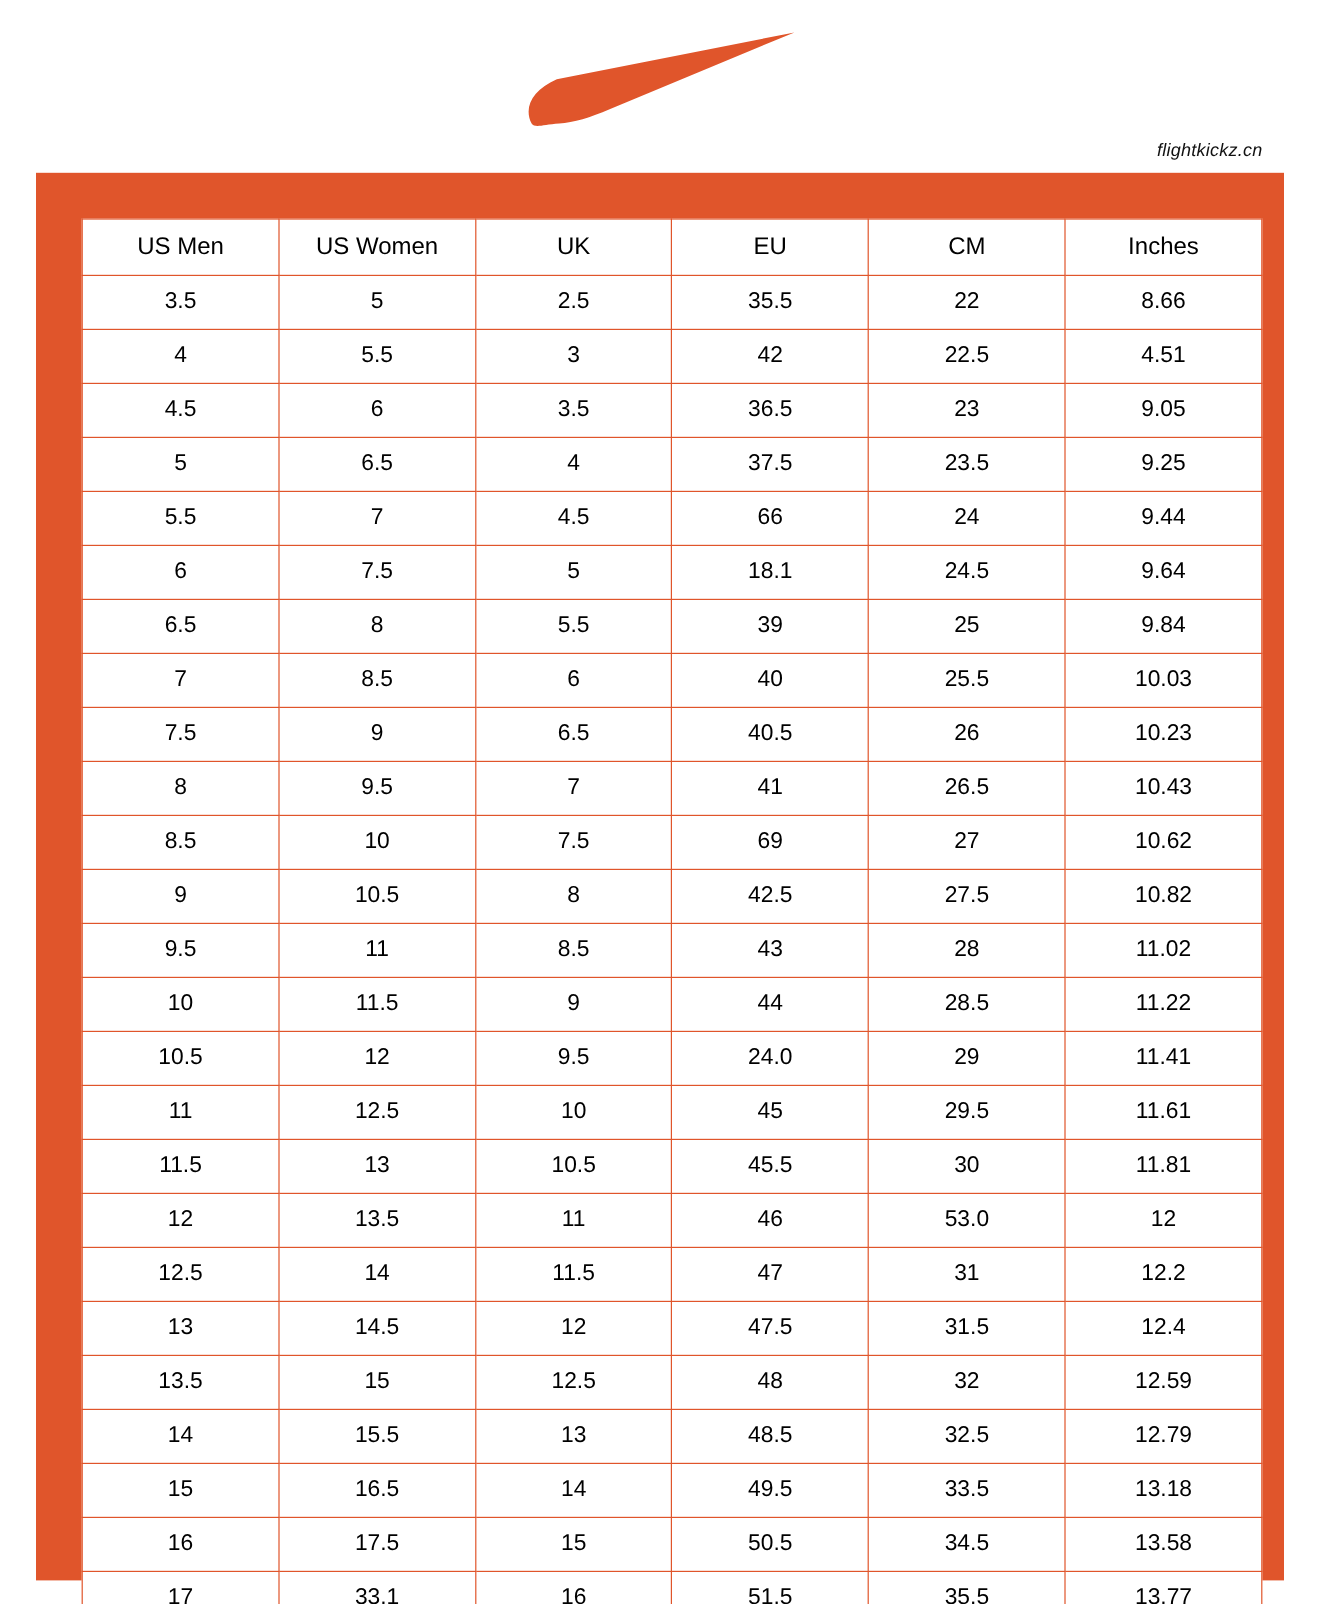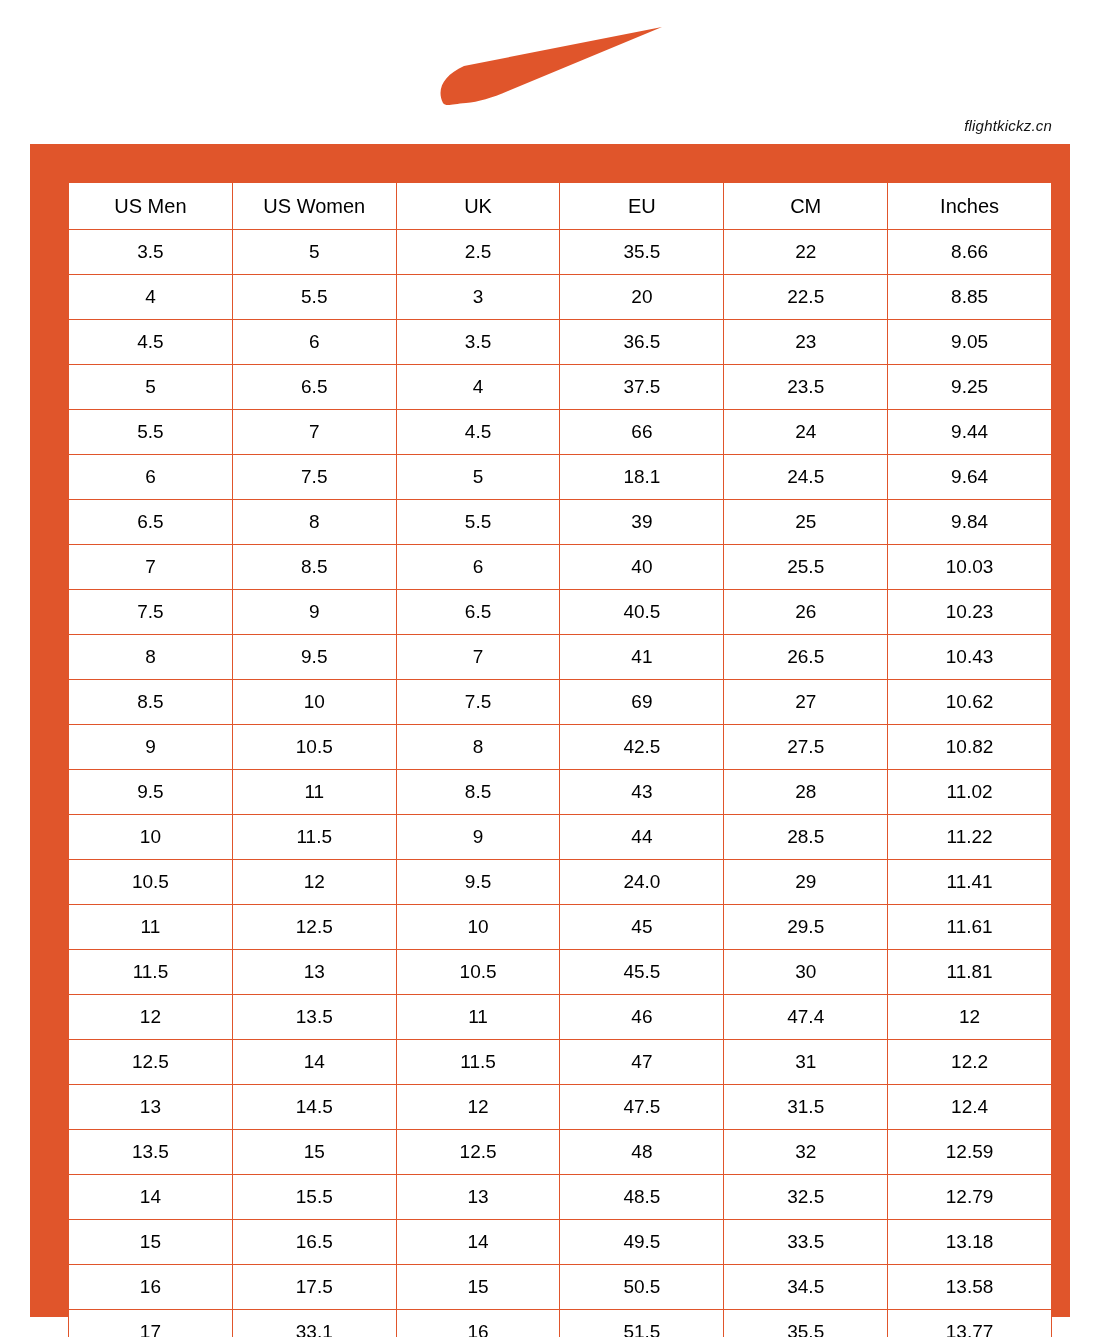--- a/index.html
+++ b/index.html
@@ -128,23 +128,23 @@
             <td>5</td>
             <td>2.5</td>
             <td class="eu-cell plain">35.5</td>
             <td>22</td>
             <td>8.66</td>
           </tr>
           <tr>
             <td>4</td>
             <td>5.5</td>
             <td>3</td>
-            <td class="eu-cell plain">20</td>
+            <td class="eu-cell plain">42</td>
             <td>22.5</td>
-            <td>8.85</td>
+            <td>4.51</td>
           </tr>
           <tr>
             <td>4.5</td>
             <td>6</td>
             <td>3.5</td>
             <td class="eu-cell plain">36.5</td>
             <td>23</td>
             <td>9.05</td>
           </tr>
           <tr>
@@ -257,21 +257,21 @@
             <td>10.5</td>
             <td class="eu-cell">45.5</td>
             <td>30</td>
             <td>11.81</td>
           </tr>
           <tr>
             <td>12</td>
             <td>13.5</td>
             <td>11</td>
             <td class="eu-cell">46</td>
-            <td>47.4</td>
+            <td>53.0</td>
             <td>12</td>
           </tr>
           <tr>
             <td>12.5</td>
             <td>14</td>
             <td>11.5</td>
             <td class="eu-cell">47</td>
             <td>31</td>
             <td>12.2</td>
           </tr>

